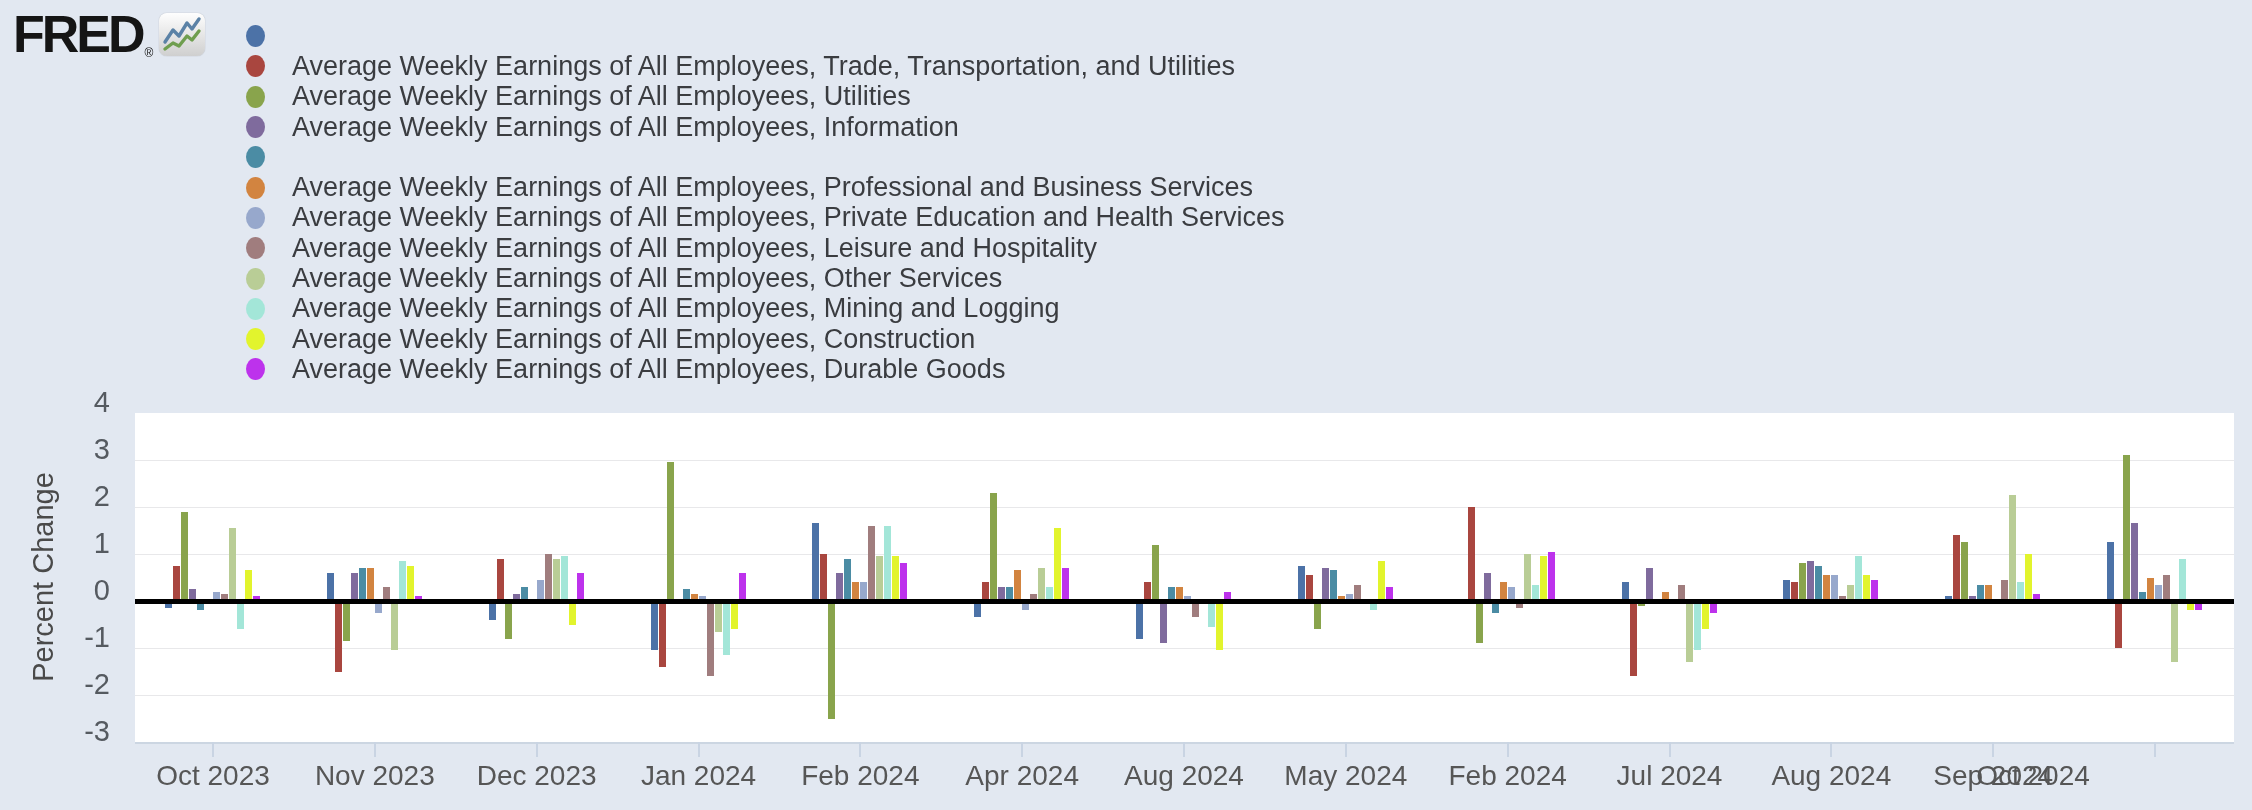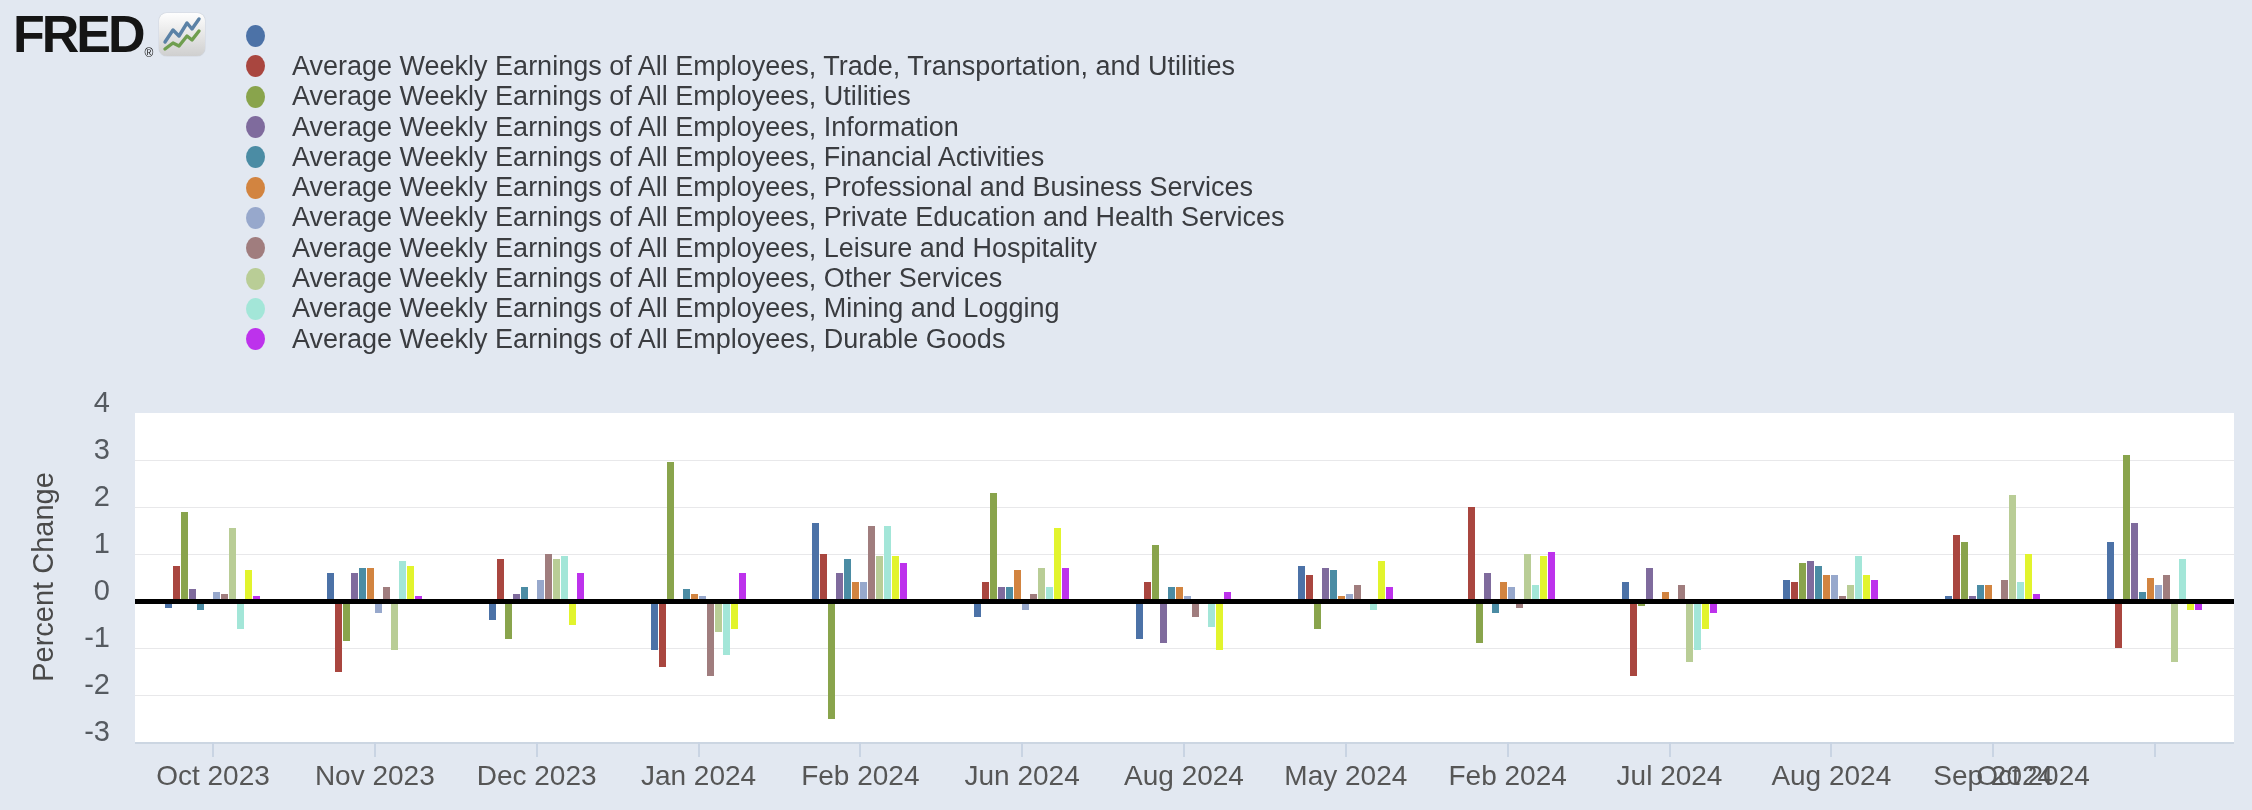--- a/index.html
+++ b/index.html
@@ -55,41 +55,44 @@
       <div class="legend-row">
         <span class="legend-marker" style="background: rgb(137, 164, 76);"></span>
         <span class="legend-label">Average Weekly Earnings of All Employees, Utilities</span>
       </div>
       <div class="legend-row">
         <span class="legend-marker" style="background: rgb(127, 107, 157);"></span>
         <span class="legend-label">Average Weekly Earnings of All Employees, Information</span>
       </div>
       <div class="legend-row">
         <span class="legend-marker" style="background: rgb(75, 140, 164);"></span>
-        <span class="legend-label">Average Weekly Earnings of All Employees, Financial Activities</span>
       </div>
       <div class="legend-row">
         <span class="legend-marker" style="background: rgb(210, 132, 64);"></span>
         <span class="legend-label">Average Weekly Earnings of All Employees, Professional and Business Services</span>
       </div>
       <div class="legend-row">
         <span class="legend-marker" style="background: rgb(151, 168, 204);"></span>
         <span class="legend-label">Average Weekly Earnings of All Employees, Private Education and Health Services</span>
       </div>
       <div class="legend-row">
         <span class="legend-marker" style="background: rgb(160, 125, 126);"></span>
         <span class="legend-label">Average Weekly Earnings of All Employees, Leisure and Hospitality</span>
       </div>
       <div class="legend-row">
         <span class="legend-marker" style="background: rgb(185, 205, 150);"></span>
         <span class="legend-label">Average Weekly Earnings of All Employees, Other Services</span>
       </div>
       <div class="legend-row">
         <span class="legend-marker" style="background: rgb(163, 230, 216);"></span>
         <span class="legend-label">Average Weekly Earnings of All Employees, Mining and Logging</span>
+      </div>
+      <div class="legend-row">
+        <span class="legend-marker" style="background: rgb(226, 244, 45);"></span>
+        <span class="legend-label">Average Weekly Earnings of All Employees, Construction</span>
       </div>
       <div class="legend-row">
         <span class="legend-marker" style="background: rgb(189, 50, 236);"></span>
         <span class="legend-label">Average Weekly Earnings of All Employees, Durable Goods</span>
       </div>
     </div>
 
   <div id="y-axis-title">Percent Change</div>
 
   <div id="plot-area"></div>
@@ -112,21 +115,21 @@
       <div class="xlab" style="left: 128px; top: 760px;">Oct 2023</div>
       <div class="xtick" style="left: 373.833px; top: 742px;"></div>
       <div class="xlab" style="left: 289.833px; top: 760px;">Nov 2023</div>
       <div class="xtick" style="left: 535.667px; top: 742px;"></div>
       <div class="xlab" style="left: 451.667px; top: 760px;">Dec 2023</div>
       <div class="xtick" style="left: 697.5px; top: 742px;"></div>
       <div class="xlab" style="left: 613.5px; top: 760px;">Jan 2024</div>
       <div class="xtick" style="left: 859.333px; top: 742px;"></div>
       <div class="xlab" style="left: 775.333px; top: 760px;">Feb 2024</div>
       <div class="xtick" style="left: 1021.17px; top: 742px;"></div>
-      <div class="xlab" style="left: 937.167px; top: 760px;">Jun 2024</div>
+      <div class="xlab" style="left: 937.167px; top: 760px;">Apr 2024</div>
       <div class="xtick" style="left: 1183px; top: 742px;"></div>
       <div class="xlab" style="left: 1099px; top: 760px;">Aug 2024</div>
       <div class="xtick" style="left: 1344.83px; top: 742px;"></div>
       <div class="xlab" style="left: 1260.83px; top: 760px;">May 2024</div>
       <div class="xtick" style="left: 1506.67px; top: 742px;"></div>
       <div class="xlab" style="left: 1422.67px; top: 760px;">Feb 2024</div>
       <div class="xtick" style="left: 1668.5px; top: 742px;"></div>
       <div class="xlab" style="left: 1584.5px; top: 760px;">Jul 2024</div>
       <div class="xtick" style="left: 1830.33px; top: 742px;"></div>
       <div class="xlab" style="left: 1746.33px; top: 760px;">Aug 2024</div>

